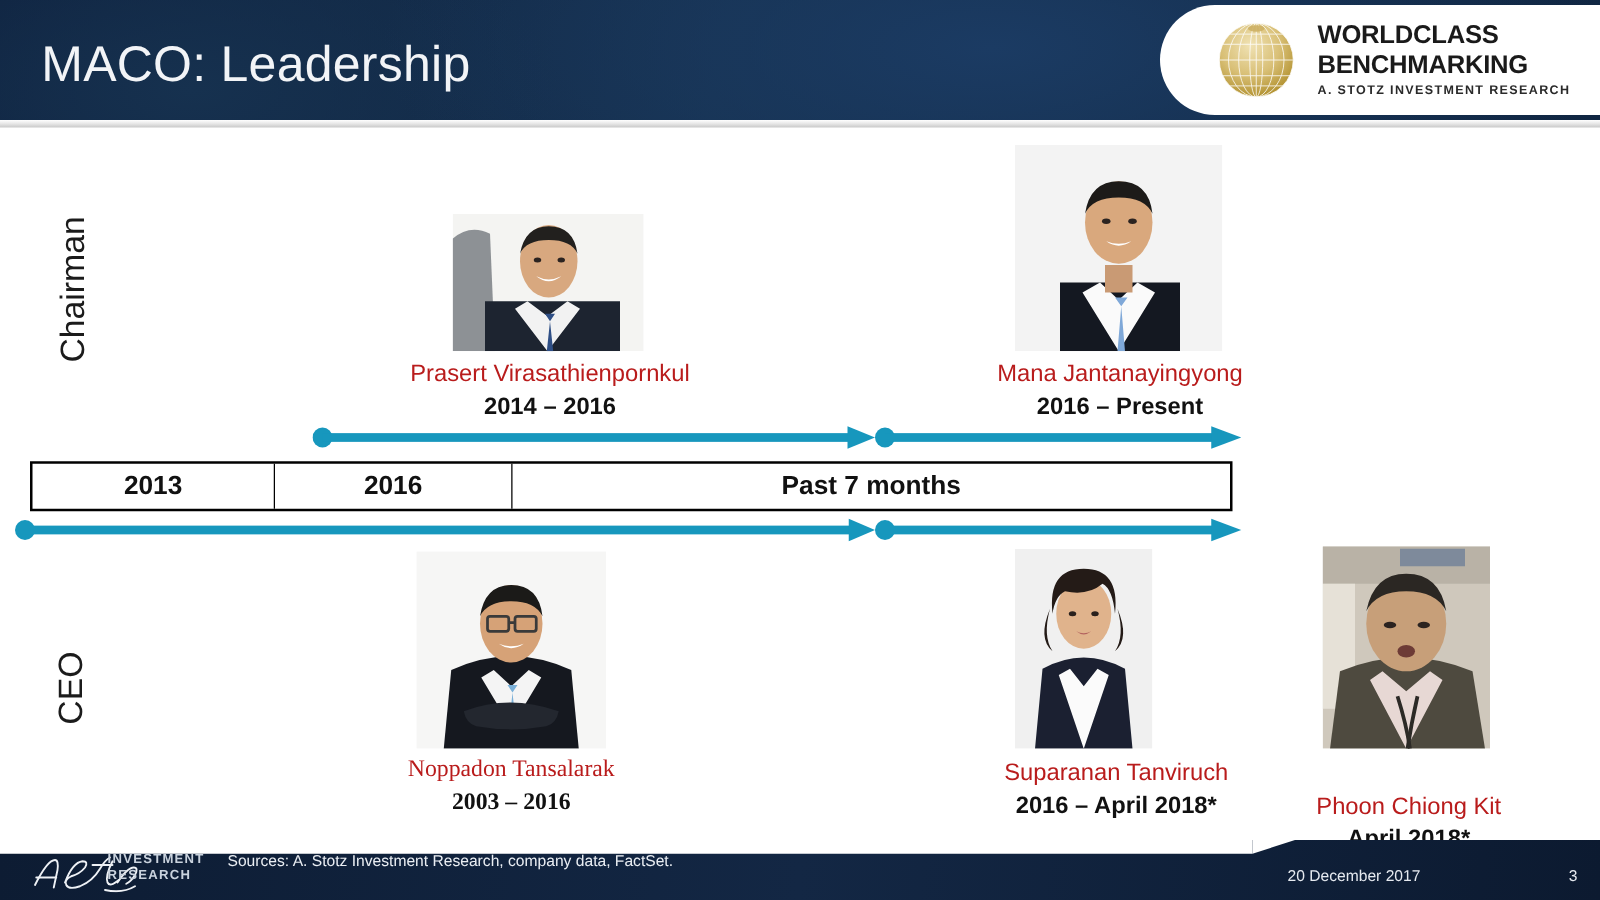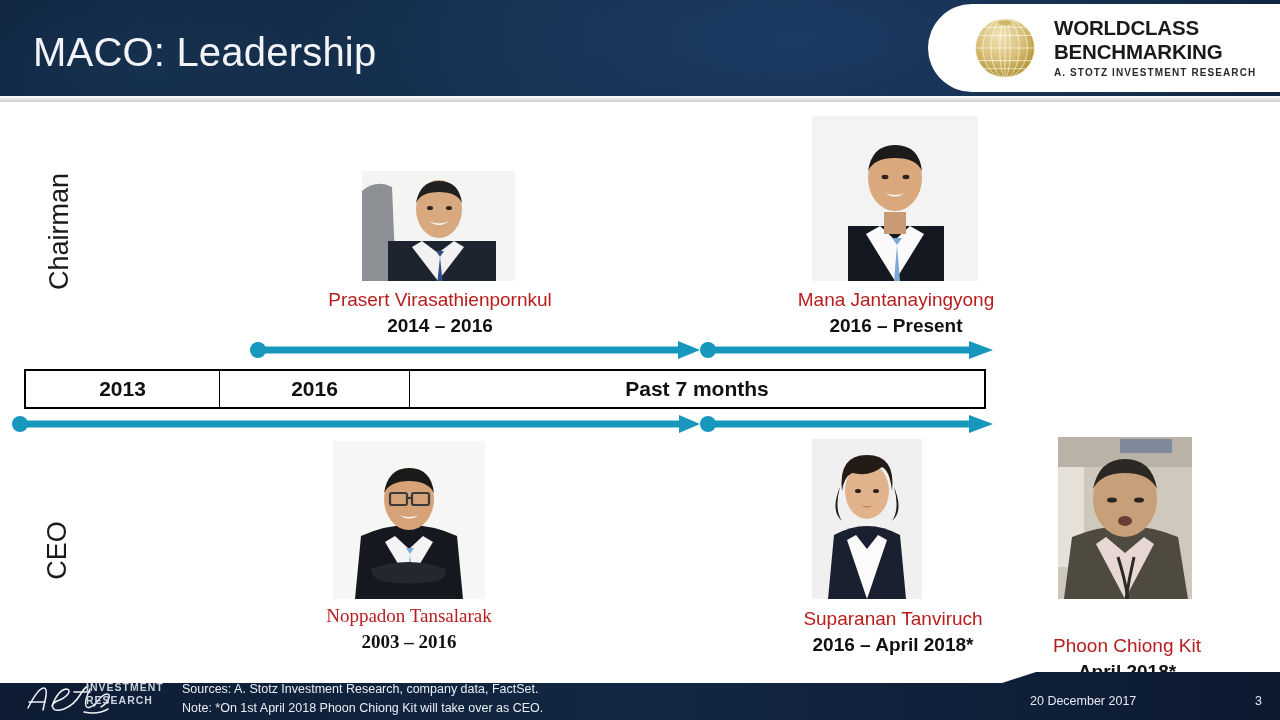--- a/index.html
+++ b/index.html
@@ -348,19 +348,18 @@
       </g>
     </svg>
   </div>
   <div class="sig-sub">
     <div>INVESTMENT</div>
     <div>RESEARCH</div>
   </div>
 
   <div class="src-lines">
     <div>Sources: A. Stotz Investment  Research, company data, FactSet.</div>
-    <div>Note:  *On  1st April 2018 Phoon Chiong Kit will take over as CEO.</div>
   </div>
 
   <div class="foot-date">20 December  2017</div>
   <div class="foot-page">3</div>
 
 </div>
 
 </body></html>

